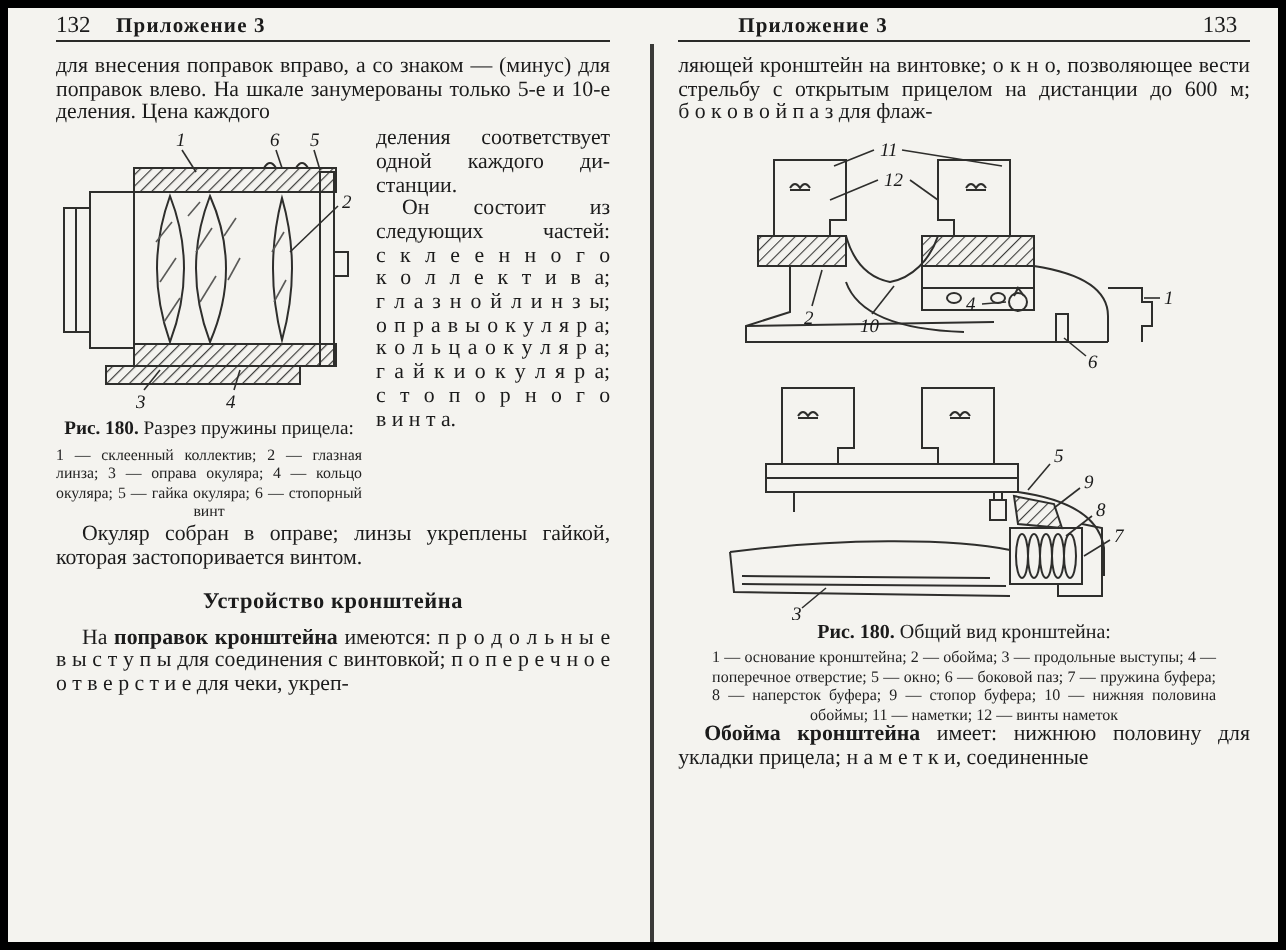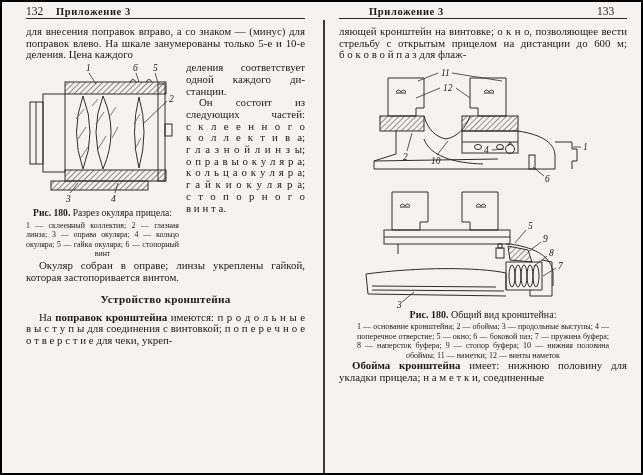--- a/index.html
+++ b/index.html
@@ -6,34 +6,34 @@
   body {
     width:643px; height:475px;
     background:#e8e7e3;
     font-family:"Liberation Serif", serif;
     color:#1b1b1b;
     -webkit-font-smoothing:antialiased;
   }
   .scan {
     position:relative; width:643px; height:475px;
     background:#f4f3ef; overflow:hidden;
-    border:2px solid #000000; box-sizing:border-box;
+    border:4px solid #000000; box-sizing:border-box;
     display:flex;
   }
   .gutter {
     position:absolute; left:321px; top:18px; width:2px; height:454px;
     background:#3a3a38;
   }
   .page { box-sizing:border-box; }
   .page-left  { width:321px; padding:3px 16px 0 24px; }
   .page-right { width:322px; padding:3px 14px 0 18px; }
 
   .phead { display:flex; align-items:baseline; font-size:11px; }
   .pnum  { font-size:11.5px; width:30px; }
-  .pnum.r { text-align:left; }
+  .pnum.r { text-align:center; }
   .ptitle { flex:1; text-align:left; font-weight:bold; font-size:10.5px; letter-spacing:0.6px; }
   .sp { width:30px; }
   .prule { border-bottom:1.5px solid #2a2a28; margin:1px 0 7px 0; }
 
   p { margin:0; font-size:10.9px; line-height:11.7px; text-align:justify; }
   .ind { text-indent:13px; }
 
   .cols { display:flex; margin-top:1px; }
   .figcol { width:160px; flex:none; padding-right:7px; box-sizing:border-box; }
   .textcol { flex:1; min-width:0; }
@@ -117,21 +117,21 @@
           </g>
           <g font-size="9.5" fill="#1b1b1b">
             <text x="60" y="9">1</text>
             <text x="107" y="9">6</text>
             <text x="127" y="9">5</text>
             <text x="143" y="40">2</text>
             <text x="40" y="140">3</text>
             <text x="85" y="140">4</text>
           </g>
         </svg>
-        <div class="figcap"><b>Рис. 180.</b><span> Разрез окуляра прицела:</span></div>
+        <div class="figcap"><b>Рис. 180.</b><span> Разрез пружины прицела:</span></div>
         <div class="figparts">1 — склеенный коллектив; 2 — глазная линза; 3 — оправа окуляра; 4 — кольцо окуляра; 5 — гайка окуляра; 6 — стопорный винт</div>
       </div>
       <div class="textcol">
         <p>деления соответствует одной каждого ди­станции.</p>
         <p class="ind">Он состоит из следующих частей: с&nbsp;к&nbsp;л&nbsp;е&nbsp;е&nbsp;н&nbsp;н&nbsp;о&nbsp;г&nbsp;о к&nbsp;о&nbsp;л&nbsp;л&nbsp;е&nbsp;к&nbsp;т&nbsp;и&nbsp;в&nbsp;а; г&nbsp;л&nbsp;а&nbsp;з&nbsp;н&nbsp;о&nbsp;й л&nbsp;и&nbsp;н&nbsp;з&nbsp;ы; о&nbsp;п&nbsp;р&nbsp;а&nbsp;в&nbsp;ы о&nbsp;к&nbsp;у&nbsp;л&nbsp;я&nbsp;р&nbsp;а; к&nbsp;о&nbsp;л&nbsp;ь&nbsp;ц&nbsp;а о&nbsp;к&nbsp;у&nbsp;л&nbsp;я&nbsp;р&nbsp;а; г&nbsp;а&nbsp;й&nbsp;к&nbsp;и о&nbsp;к&nbsp;у&nbsp;л&nbsp;я&nbsp;р&nbsp;а; с&nbsp;т&nbsp;о&nbsp;п&nbsp;о&nbsp;р&nbsp;н&nbsp;о&nbsp;г&nbsp;о в&nbsp;и&nbsp;н&nbsp;т&nbsp;а.</p>
       </div>
     </div>
 
     <p class="ind mt2">Окуляр собран в оправе; линзы укреплены гайкой, которая застопоривается винтом.</p>
 

